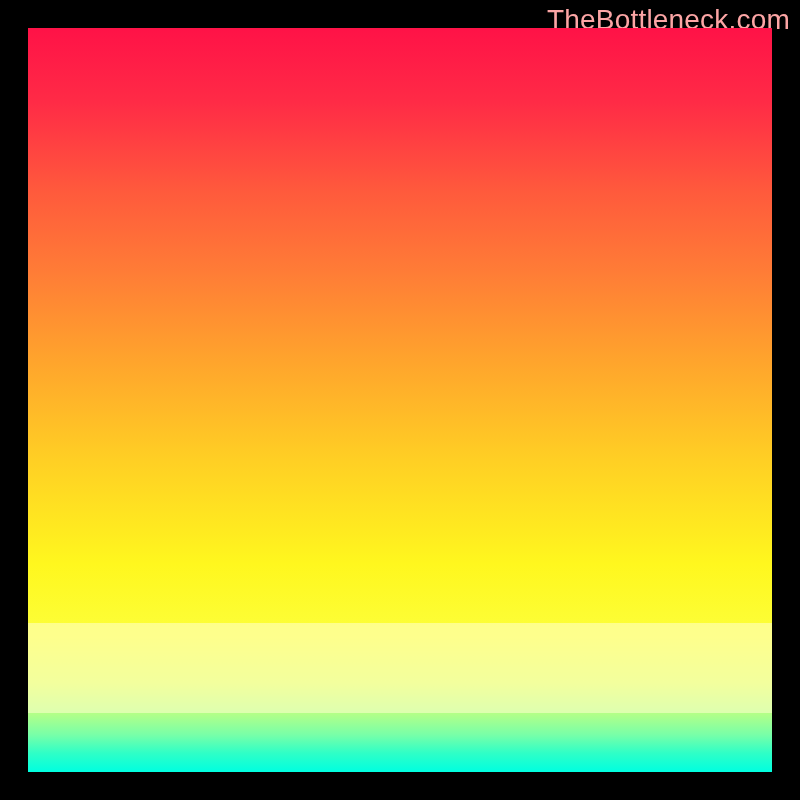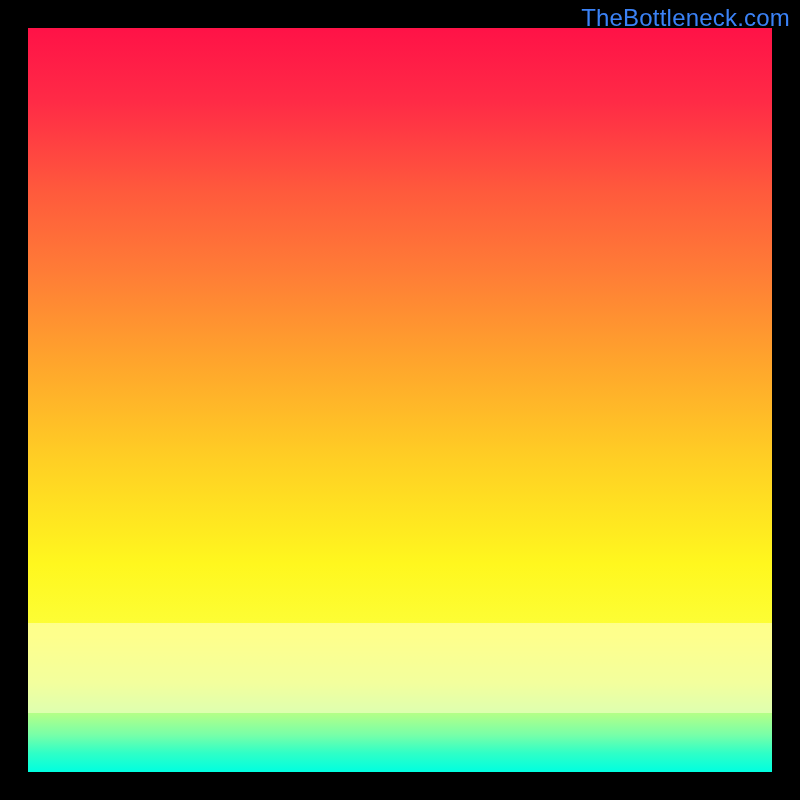--- a/index.html
+++ b/index.html
@@ -43,22 +43,22 @@
     position: absolute;
     left: 0; right: 0;
     top: 595px;
     height: 90px;
     background: rgba(255,255,210,0.55);
   }
   .watermark {
     position: absolute;
     top: 4px;
     right: 10px;
-    color: #3b82f6;
-    font-size: 24px;
+    color: #fca5a5;
+    font-size: 28px;
     font-weight: 500;
     letter-spacing: 0.2px;
     user-select: none;
   }
   svg { display: block; }
   .dot {
     fill: #e98080;
   }
   .pill {
     fill: #e98080;

